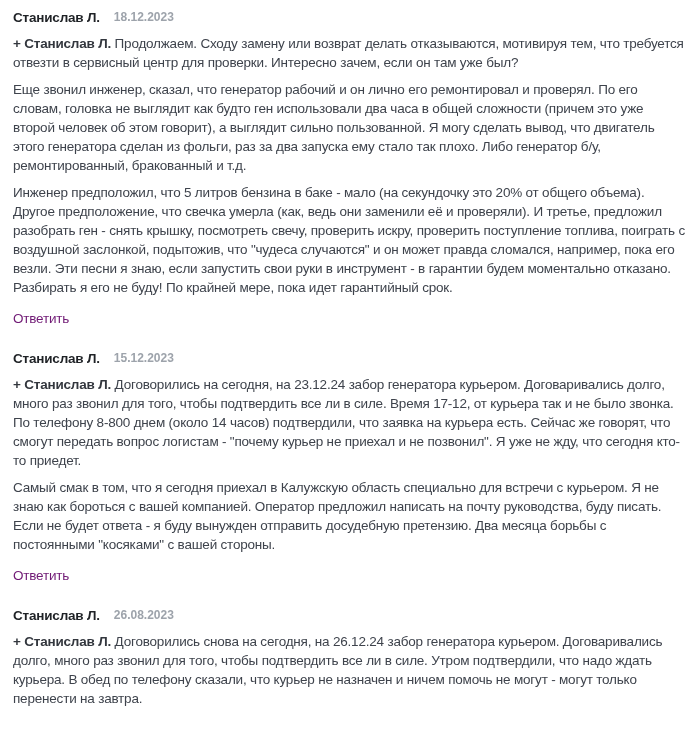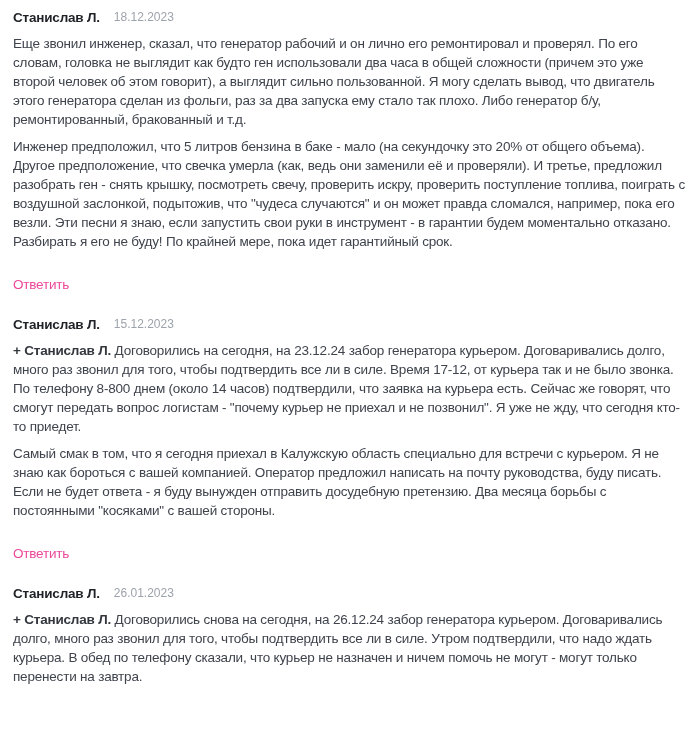--- a/index.html
+++ b/index.html
@@ -28,65 +28,67 @@
   .author {
     font-weight: bold;
     color: #1f2226;
     font-size: 13.5px;
   }
   .date {
     margin-left: 14px;
     color: #9da3ab;
     font-size: 12px;
     letter-spacing: 0;
+    font-weight: bold;
   }
   .para {
     margin: 0 0 8px 0;
     white-space: pre-line;
   }
   .reply-prefix {
     font-weight: bold;
     color: #33373e;
   }
   .reply-link {
     display: inline-block;
-    margin-top: 16px;
-    color: #ec4899;
+    margin-top: 4px;
+    color: #701a75;
     text-decoration: none;
     cursor: pointer;
     font-size: 13.5px;
   }
 </style>
 </head>
 <body>
 
 <div class="thread">
 
   <section class="comment">
     <header class="comment-header">
       <span class="author">Станислав Л.</span>
       <span class="date">18.12.2023</span>
     </header>
+    <p class="para"><span class="reply-prefix">+ Станислав Л.</span> <span>Продолжаем. Сходу замену или возврат делать отказываются, мотивируя тем, что требуется отвезти в сервисный центр для проверки. Интересно зачем, если он там уже был?</span></p>
     <p class="para">Еще звонил инженер, сказал, что генератор рабочий и он лично его ремонтировал и проверял. По его словам, головка не выглядит как будто ген использовали два часа в общей сложности (причем это уже второй человек об этом говорит), а выглядит сильно пользованной. Я могу сделать вывод, что двигатель этого генератора сделан из фольги, раз за два запуска ему стало так плохо. Либо генератор б/у, ремонтированный, бракованный и т.д.</p>
     <p class="para">Инженер предположил, что 5 литров бензина в баке - мало (на секундочку это 20% от общего объема). Другое предположение, что свечка умерла (как, ведь они заменили её и проверяли). И третье, предложил разобрать ген - снять крышку, посмотреть свечу, проверить искру, проверить поступление топлива, поиграть с воздушной заслонкой, подытожив, что "чудеса случаются" и он может правда сломался, например, пока его везли. Эти песни я знаю, если запустить свои руки в инструмент - в гарантии будем моментально отказано. Разбирать я его не буду! По крайней мере, пока идет гарантийный срок.</p>
     <a class="reply-link">Ответить</a>
   </section>
 
   <section class="comment">
     <header class="comment-header">
       <span class="author">Станислав Л.</span>
       <span class="date">15.12.2023</span>
     </header>
     <p class="para"><span class="reply-prefix">+ Станислав Л.</span> <span>Договорились на сегодня, на 23.12.24 забор генератора курьером. Договаривались долго, много раз звонил для того, чтобы подтвердить все ли в силе. Время 17-12, от курьера так и не было звонка. По телефону 8-800 днем (около 14 часов) подтвердили, что заявка на курьера есть. Сейчас же говорят, что смогут передать вопрос логистам - "почему курьер не приехал и не позвонил". Я уже не жду, что сегодня кто-то приедет.</span></p>
     <p class="para">Самый смак в том, что я сегодня приехал в Калужскую область специально для встречи с курьером. Я не знаю как бороться с вашей компанией. Оператор предложил написать на почту руководства, буду писать. Если не будет ответа - я буду вынужден отправить досудебную претензию. Два месяца борьбы с постоянными "косяками" с вашей стороны.</p>
     <a class="reply-link">Ответить</a>
   </section>
 
   <section class="comment">
     <header class="comment-header">
       <span class="author">Станислав Л.</span>
-      <span class="date">26.01.2023</span>
+      <span class="date">26.08.2023</span>
     </header>
     <p class="para"><span class="reply-prefix">+ Станислав Л.</span> <span>Договорились снова на сегодня, на 26.12.24 забор генератора курьером. Договаривались долго, много раз звонил для того, чтобы подтвердить все ли в силе. Утром подтвердили, что надо ждать курьера. В обед по телефону сказали, что курьер не назначен и ничем помочь не могут - могут только перенести на завтра.</span></p>
 
   </section>
 
 </div>
 
 </body></html>

